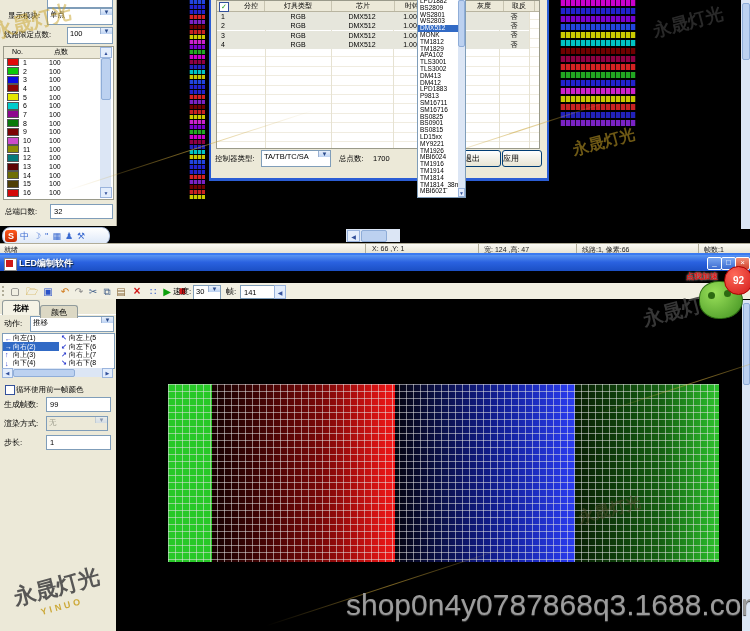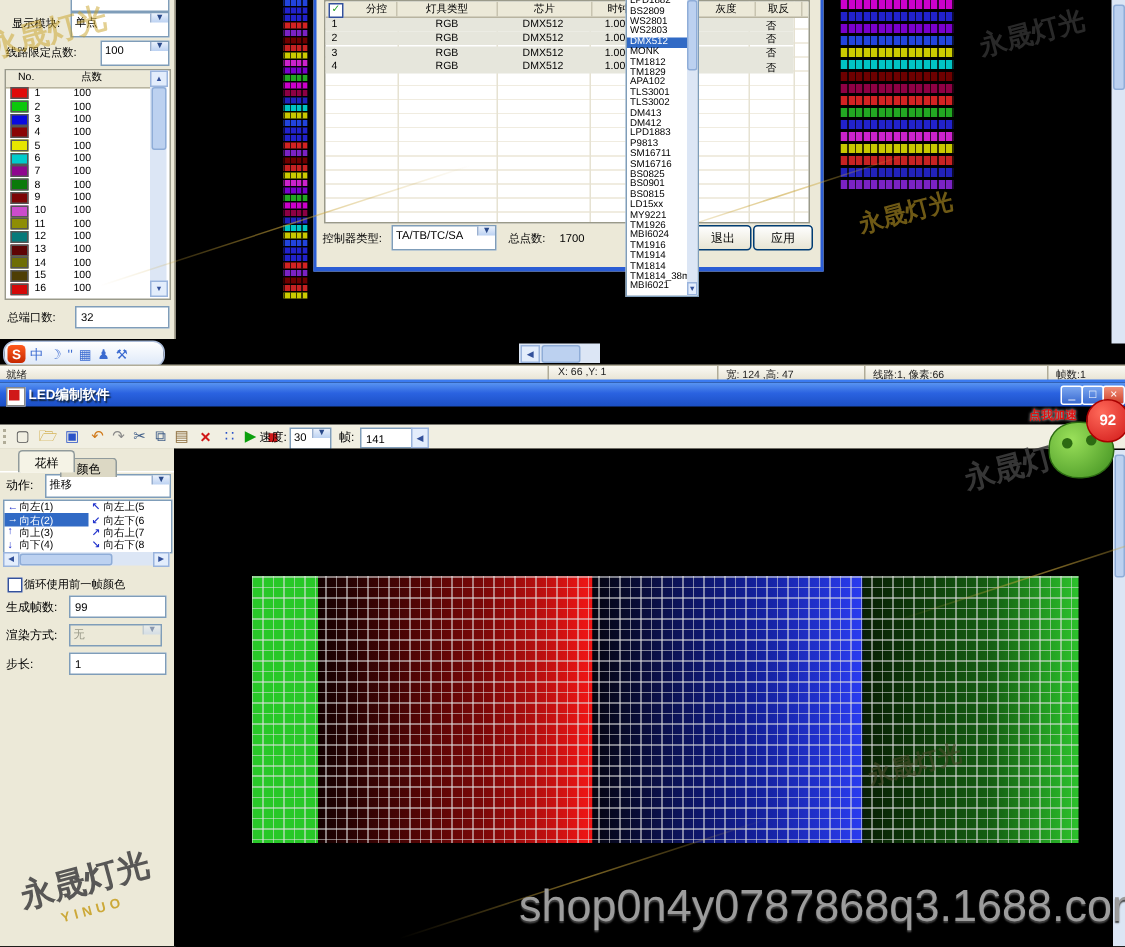--- a/index.html
+++ b/index.html
@@ -10,21 +10,21 @@
   
   .combo{position:absolute;background:#fff;border:1px solid #7f9db9;display:flex;align-items:flex-start;}
   .combo .cv{flex:1;font-size:7.5px;padding:1px 0 0 2px;white-space:nowrap;overflow:hidden;color:#000;}
   .combo .cb{width:11px;background:linear-gradient(#eaf1fc,#bcd2f2);border-left:1px solid #9ab0d0;
              color:#2a4a8a;font-size:6px;display:flex;align-items:center;justify-content:center;}
   .combo.disabled{background:#ece9d8;}
   .combo.disabled .cv{color:#9a9a8a;}
   .input{position:absolute;background:#fff;border:1px solid #7f9db9;font-size:7.5px;
          display:flex;align-items:center;padding-left:3px;color:#000;}
   .xpbtn{position:absolute;background:linear-gradient(#fefefe,#e8e5d4);border:1px solid #003c74;
-         border-radius:3px;font-size:8px;color:#000;display:flex;align-items:center;justify-content:center;}
+         border-radius:3px;font-size:8px;color:#000;display:flex;align-items:center;}
   .sb{background:#dce6f5;}
   .sbthumb{position:absolute;background:#bcd1f0;border:1px solid #8fadd8;border-radius:2px;}
   .sbarrow{position:absolute;background:#e3edfc;border:1px solid #9ab4dd;color:#33519b;
            font-size:5px;display:flex;align-items:center;justify-content:center;}
   .chk{position:absolute;width:8px;height:8px;background:#fff;border:1px solid #33519b;
        font-size:7px;line-height:8px;text-align:center;color:#21a121;font-weight:bold;}
   
   #dlg-table{position:absolute;background:#fff;border:1px solid #9a9a8a;overflow:hidden;}
   .dlgvline{position:absolute;top:0;bottom:0;width:1px;background:#e6e2d2;}
   .dlghead{position:absolute;left:0;top:0;right:0;height:10px;background:#ece9d8;border-bottom:1px solid #b8b4a0;
@@ -449,21 +449,21 @@
       <div class="cb">▼</div>
     </div>
     <span class="t abs" style="left:226px;top:4px;font-size:8px;">帧:</span>
     <div class="input" style="left:240px;top:2px;width:30px;height:12px;">
       <span>141</span>
       </div>
     <div class="sbarrow" style="left:274px;top:2px;width:10px;height:12px;font-size:6px;position:absolute;">◀</div>
   </div>
 
   <div class="abs" style="left:0;top:299px;width:116px;height:332px;background:#ece9d8;border-right:1px solid #919b9c;">
-    <div class="tab active" style="left:12px;top:1px;width:36px;">
+    <div class="tab active" style="left:2px;top:1px;width:36px;font-weight:bold;">
         <span>花样</span>
       </div>
     <div class="tab inactive" style="left:40px;top:6px;width:36px;">
         <span>颜色</span>
       </div>
     <div class="abs" style="left:0;top:15px;width:116px;height:1px;background:#fff;"></div>
 
     <div class="t abs" style="left:4px;top:20px;font-size:8px;">动作:</div>
     <div class="combo" style="left:30px;top:17px;width:82px;height:14px;">
       <div class="cv">推移</div>

